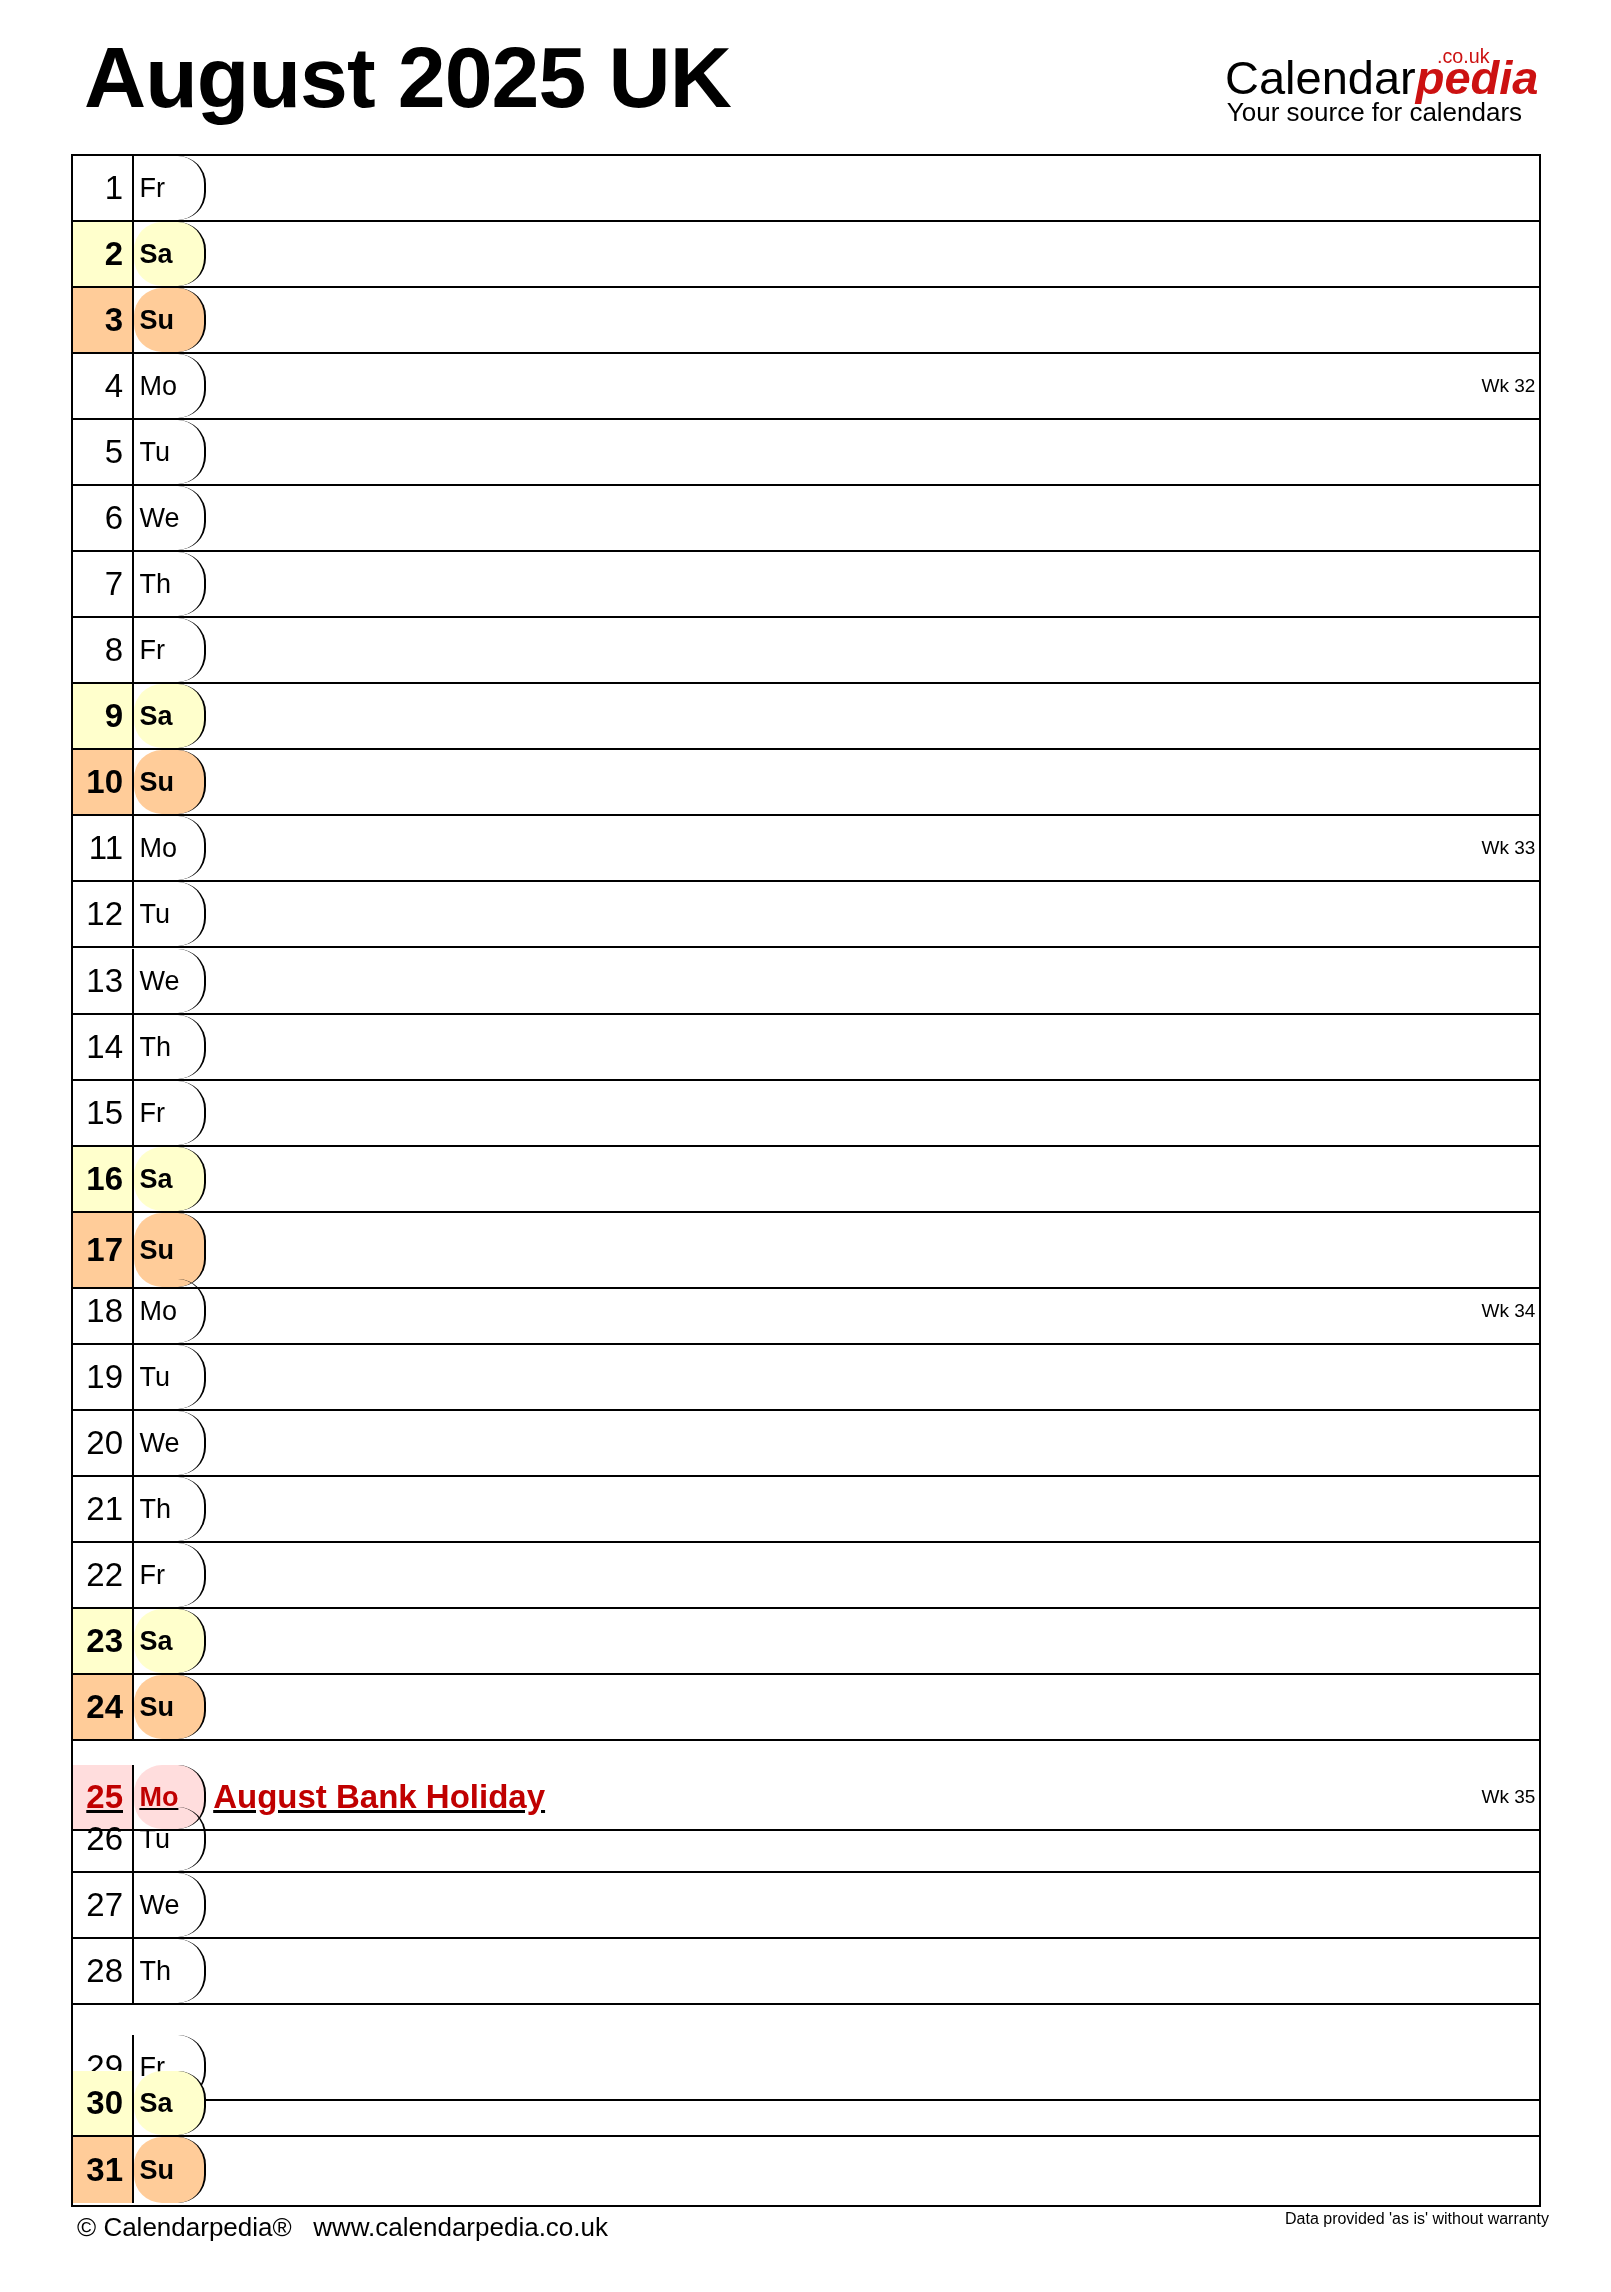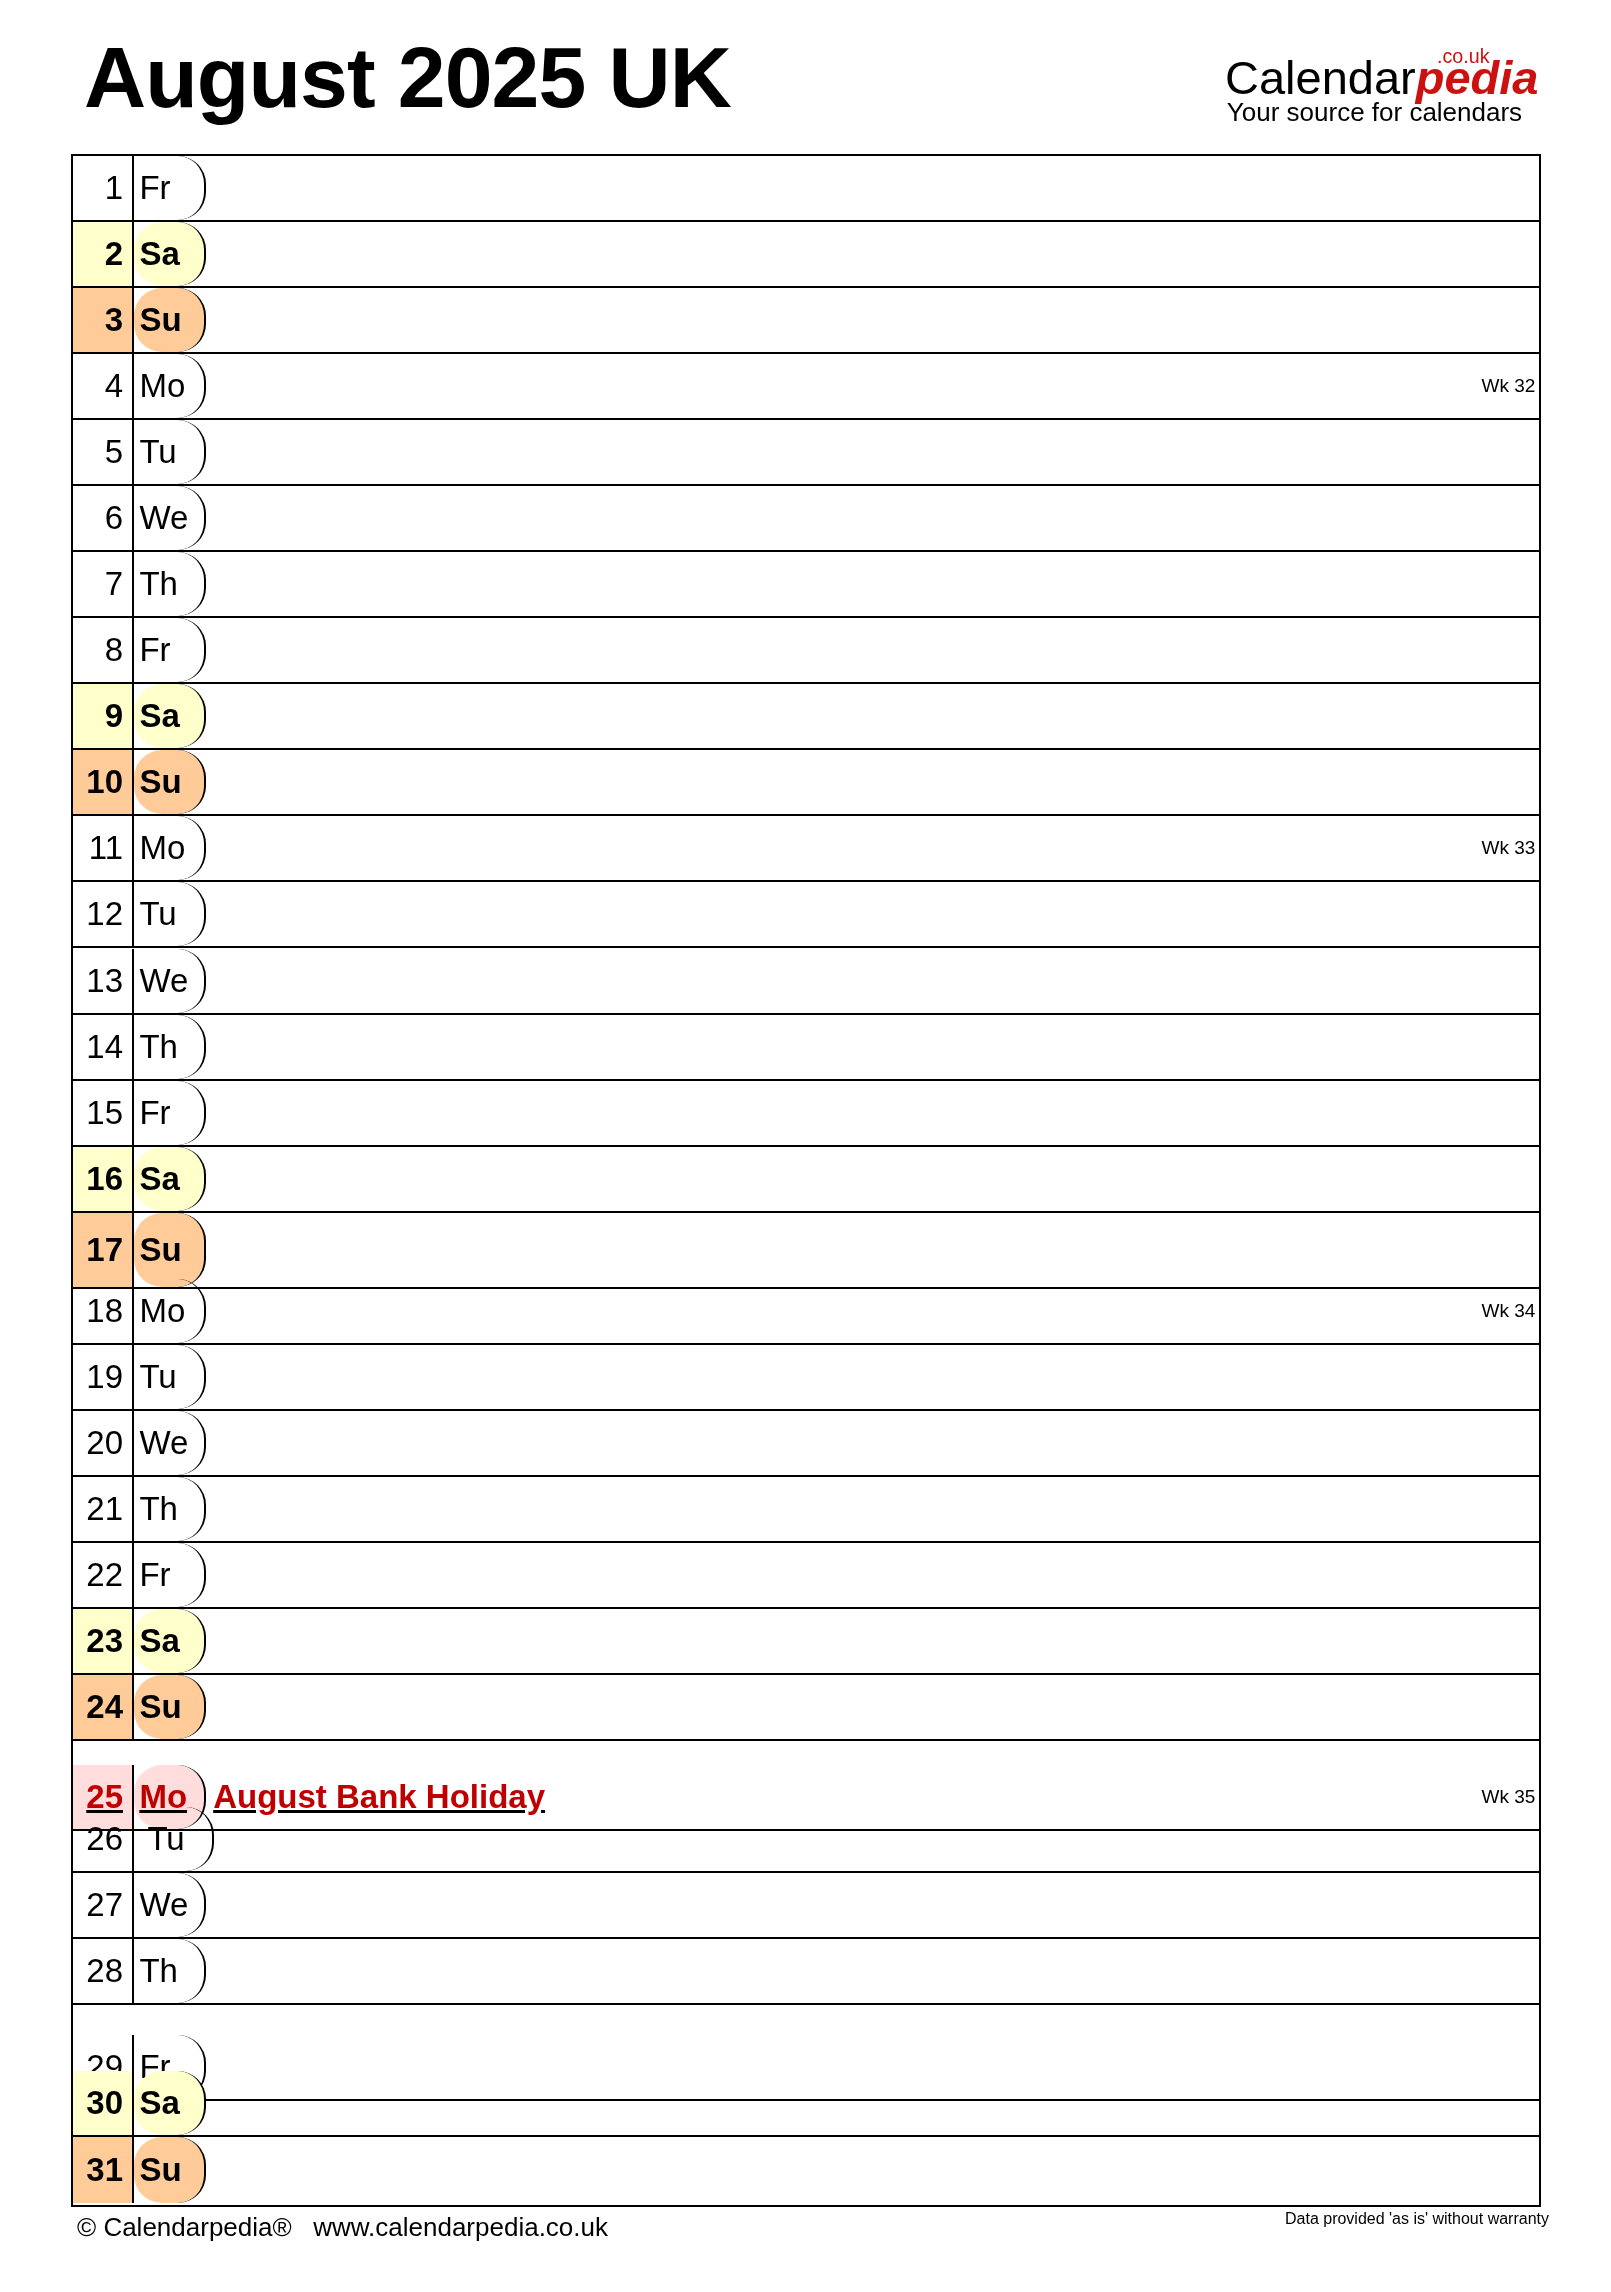--- a/index.html
+++ b/index.html
@@ -15,21 +15,21 @@
 
   .cal { position: absolute; left: 71px; top: 154px; width: 1470px; height: 2053px;
          border: 2.7px solid #000; box-sizing: border-box; }
   .row { position: absolute; left: 0; right: 0; height: 66px; box-sizing: border-box;
          border-bottom: 2.7px solid #000; display: flex; }
   .row:last-child { border-bottom: none; }
   .num { width: 61px; box-sizing: border-box; border-right: 2.7px solid #000;
          font-size: 33px; text-align: right; padding-right: 9px; display: flex;
          align-items: center; justify-content: flex-end; }
   .dname { width: 72px; box-sizing: border-box; border-right: 2.7px solid #000;
-           font-size: 33px; padding-left: 5.4px; display: flex; align-items: center; border-radius: 28px; }
+           font-size: 27px; padding-left: 5.4px; display: flex; align-items: center; border-radius: 28px; }
   .note { flex: 1; position: relative; display: flex; align-items: center; padding-left: 7.2px;
           font-size: 33px; font-weight: bold; color: #c00000; }
   .wk { position: absolute; right: 3.6px; top: 50%; transform: translateY(-50%);
         font-size: 19px; font-weight: normal; color: #000; }
   .sat .num, .sat .dname { background: #ffffcc; font-weight: bold; }
   .sun .num, .sun .dname { background: #ffcc99; font-weight: bold; }
   .hol .num, .hol .dname { background: #ffdddd; font-weight: bold; color: #c00000; }
 
   .footer-left { position: absolute; left: 77px; top: 2212px; font-size: 26px; white-space: nowrap; }
   .footer-left span + span { margin-left: 21.5px; }
@@ -219,21 +219,21 @@
       </div>
     </div>
     <div class="row hol" style="top: 1609px; height: 66px; text-decoration: underline;">
       <div class="num">25</div>
       <div class="dname">Mo</div>
       <div class="note">
         <span>August Bank Holiday</span>
         <span class="wk">Wk 35</span>
       </div>
     </div>
-    <div class="row" style="top: 1651px; height: 66px; gap: 8px;">
+    <div class="row" style="top: 1651px; height: 66px;">
       <div class="num">26</div>
       <div class="dname">Tu</div>
       <div class="note">
         <span></span>
       </div>
     </div>
     <div class="row" style="top: 1717px; height: 66px;">
       <div class="num">27</div>
       <div class="dname">We</div>
       <div class="note">

